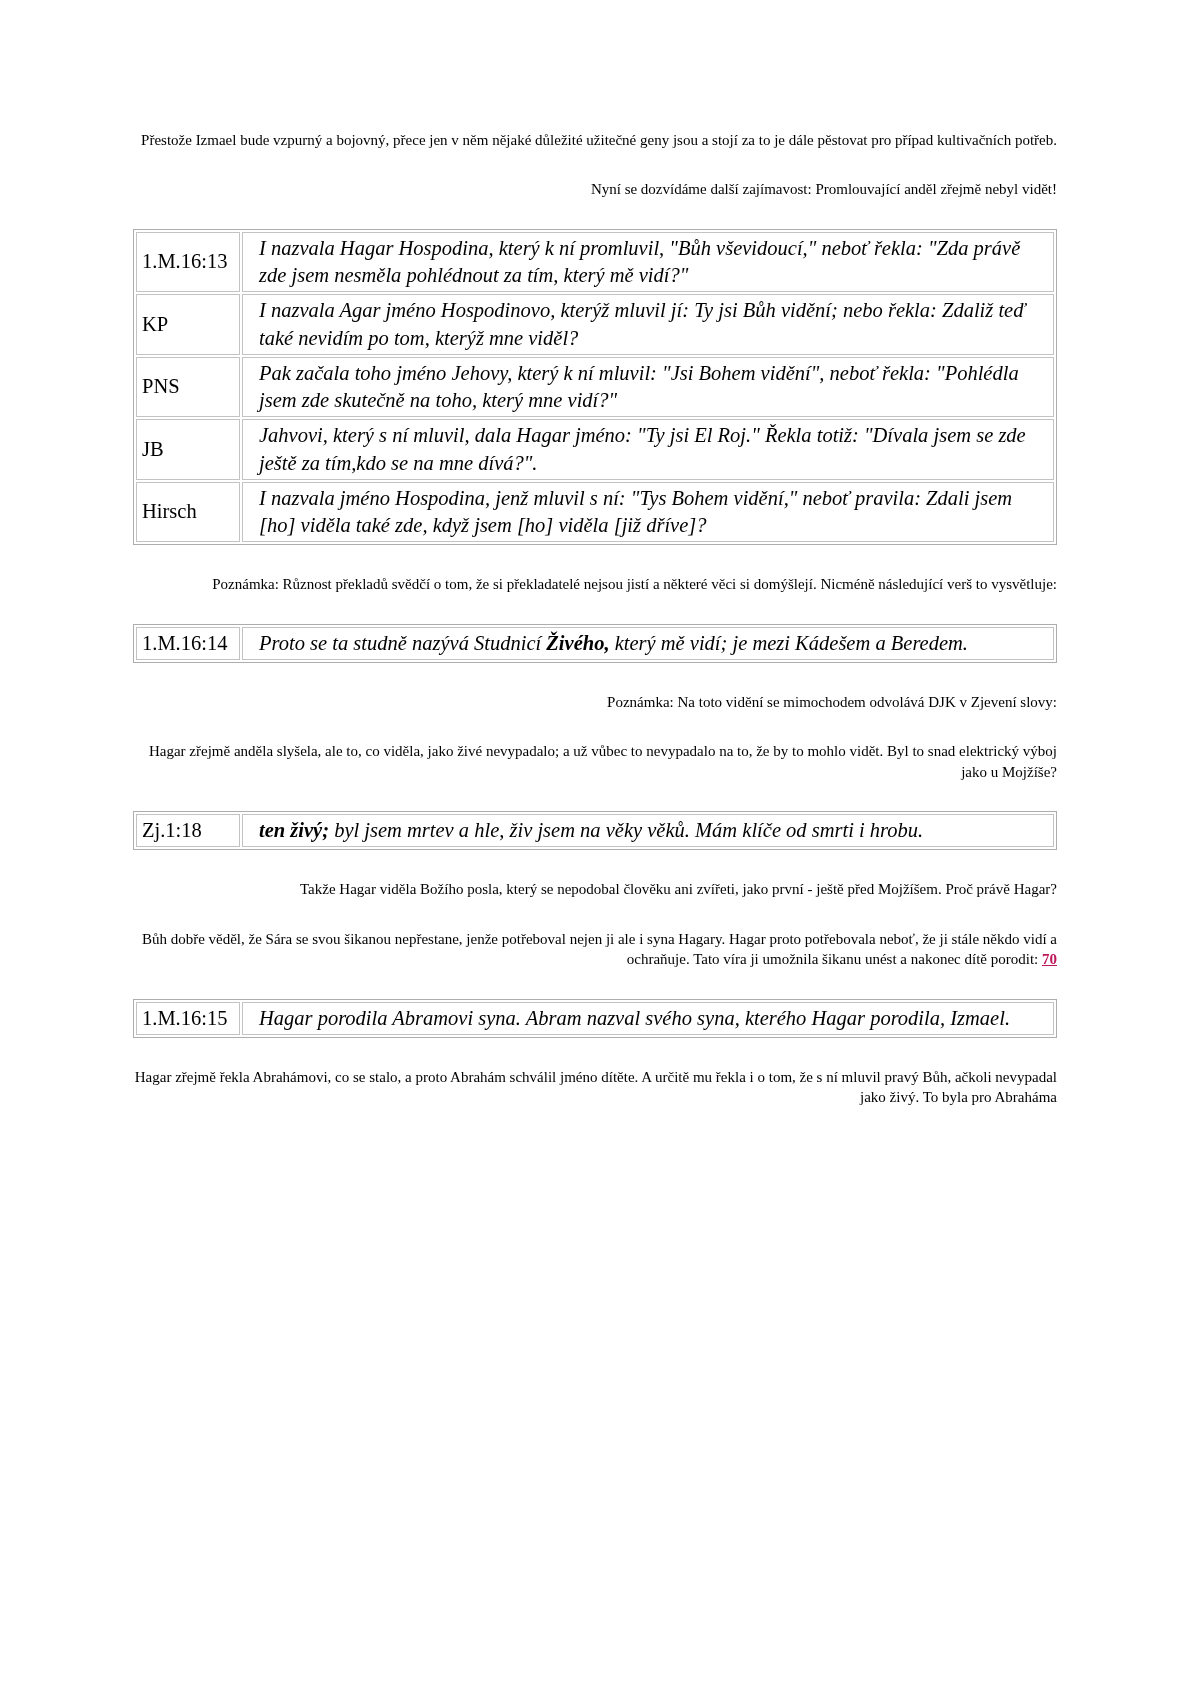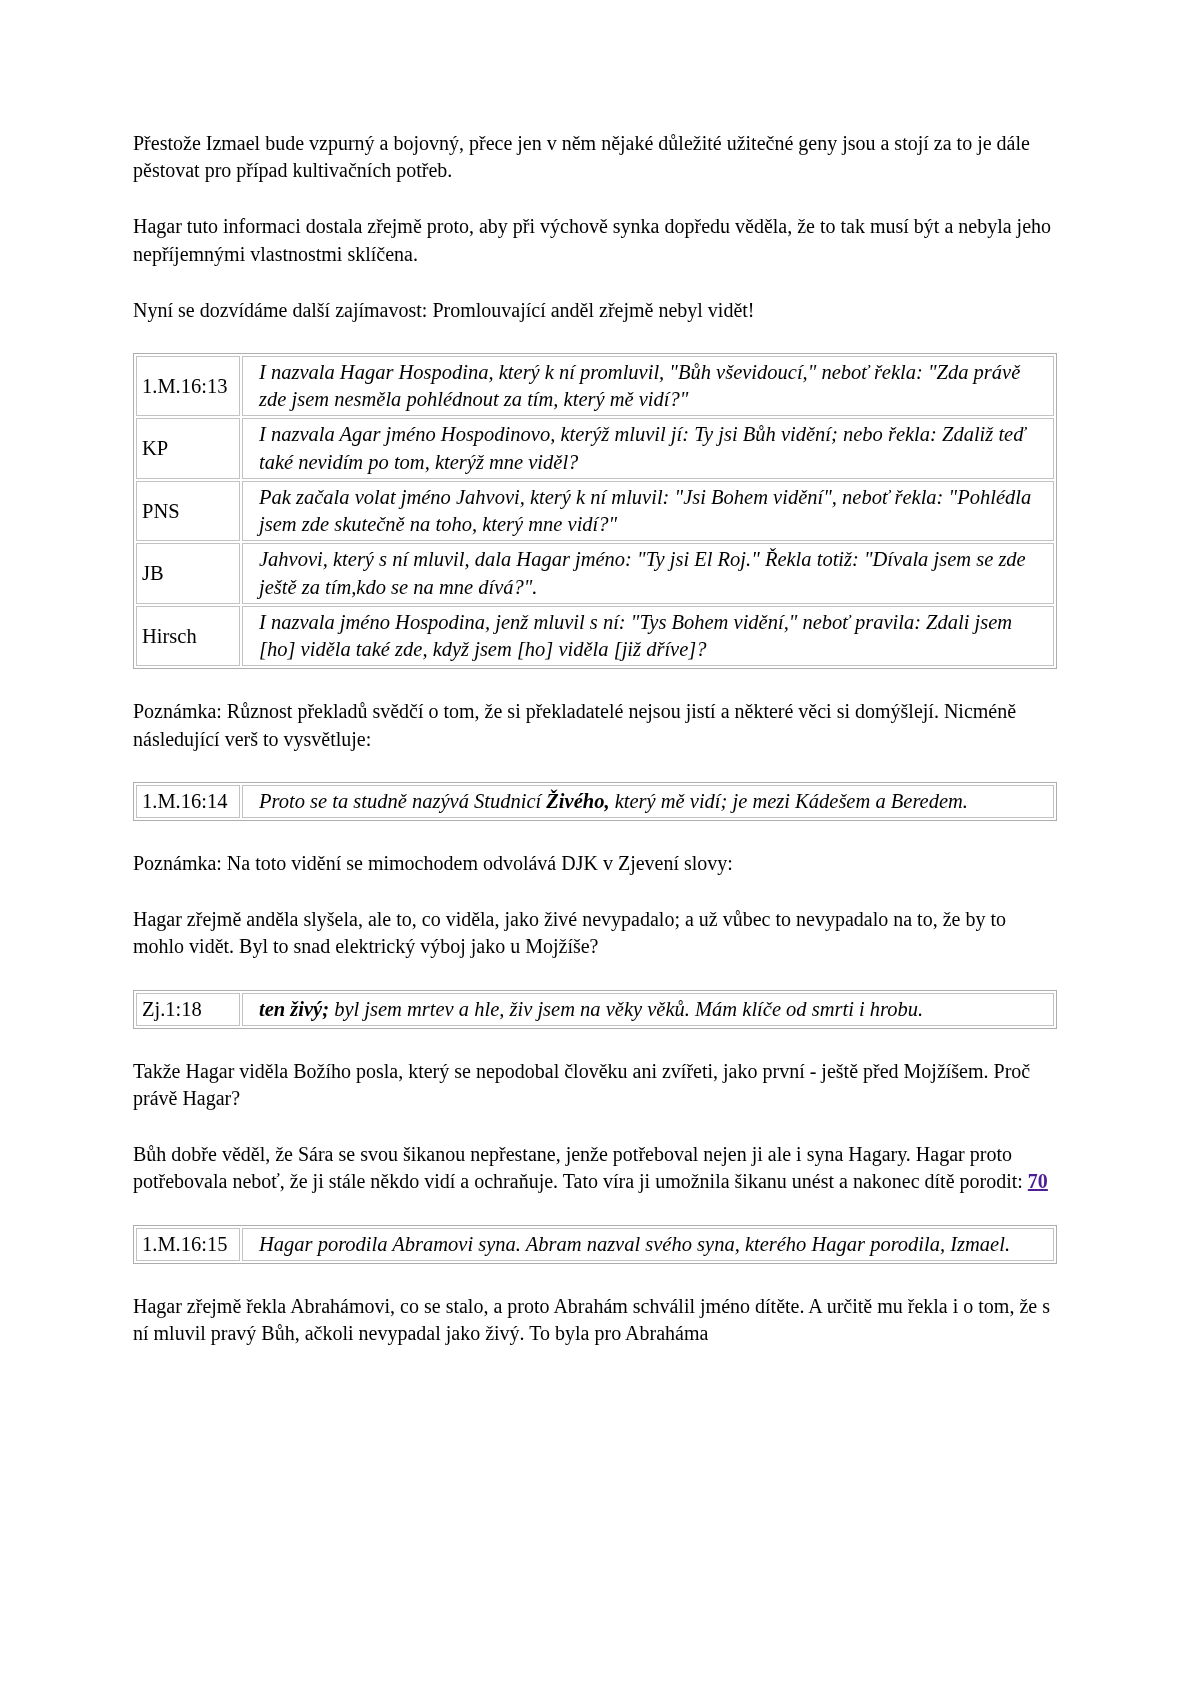--- a/index.html
+++ b/index.html
@@ -11,23 +11,24 @@
     width: 1190px;
     min-height: 1683px;
     font-family: "Liberation Serif", "DejaVu Serif", serif;
     color: #000000;
   }
   .page {
     padding: 130px 133px 60px 133px;
     width: 924px;
   }
   .para {
-    font-size: 20px;
+    font-size: 15px;
     line-height: 1.36;
     margin: 0 0 29px 0;
+    text-align: right;
   }
   table.verse-table {
     width: 100%;
     border-collapse: separate;
     border-spacing: 2px;
     border: 1px solid #adadad;
     background: #ffffff;
     margin: 0 0 29px 0;
     table-layout: fixed;
   }
@@ -47,50 +48,49 @@
   td.verse-text {
     font-style: italic;
     padding: 2px 16px;
     vertical-align: middle;
   }
   .bold-inline {
     font-weight: bold;
     margin-top: 23px;
   }
   a.ref-link {
-    color: #4c1d95;
+    color: #be185d;
     font-weight: bold;
     text-decoration: underline;
     cursor: pointer;
   }
 </style>
 </head>
 <body>
 
 <div class="page">
 
   <p class="para">Přestože Izmael bude vzpurný a bojovný, přece jen v něm nějaké důležité užitečné geny jsou a stojí za to je dále pěstovat pro případ kultivačních potřeb.</p>
 
-  <p class="para">Hagar tuto informaci dostala zřejmě proto, aby při výchově synka dopředu věděla, že to tak musí být a nebyla jeho nepříjemnými vlastnostmi sklíčena.</p>
 
   <p class="para">Nyní se dozvídáme další zajímavost: Promlouvající anděl zřejmě nebyl vidět!</p>
 
   <table class="verse-table">
     <tbody>
       <tr>
         <td class="verse-label">1.M.16:13</td>
         <td class="verse-text">I nazvala Hagar Hospodina, který k ní promluvil, "Bůh vševidoucí," neboť řekla: "Zda právě zde jsem nesměla pohlédnout za tím, který mě vidí?"</td>
       </tr>
       <tr>
         <td class="verse-label">KP</td>
         <td class="verse-text">I nazvala Agar jméno Hospodinovo, kterýž mluvil jí: Ty jsi Bůh vidění; nebo řekla: Zdaliž teď také nevidím po tom, kterýž mne viděl?</td>
       </tr>
       <tr>
         <td class="verse-label">PNS</td>
-        <td class="verse-text">Pak začala volat jméno Jahvovi, který k ní mluvil: "Jsi Bohem vidění", neboť řekla: "Pohlédla jsem zde skutečně na toho, který mne vidí?"</td>
+        <td class="verse-text">Pak začala toho jméno Jehovy, který k ní mluvil: "Jsi Bohem vidění", neboť řekla: "Pohlédla jsem zde skutečně na toho, který mne vidí?"</td>
       </tr>
       <tr>
         <td class="verse-label">JB</td>
         <td class="verse-text">Jahvovi, který s ní mluvil, dala Hagar jméno: "Ty jsi El Roj." Řekla totiž: "Dívala jsem se zde ještě za tím,kdo se na mne dívá?".</td>
       </tr>
       <tr>
         <td class="verse-label">Hirsch</td>
         <td class="verse-text">I nazvala jméno Hospodina, jenž mluvil s ní: "Tys Bohem vidění," neboť pravila: Zdali jsem [ho] viděla také zde, když jsem [ho] viděla [již dříve]?</td>
       </tr>
     </tbody>

